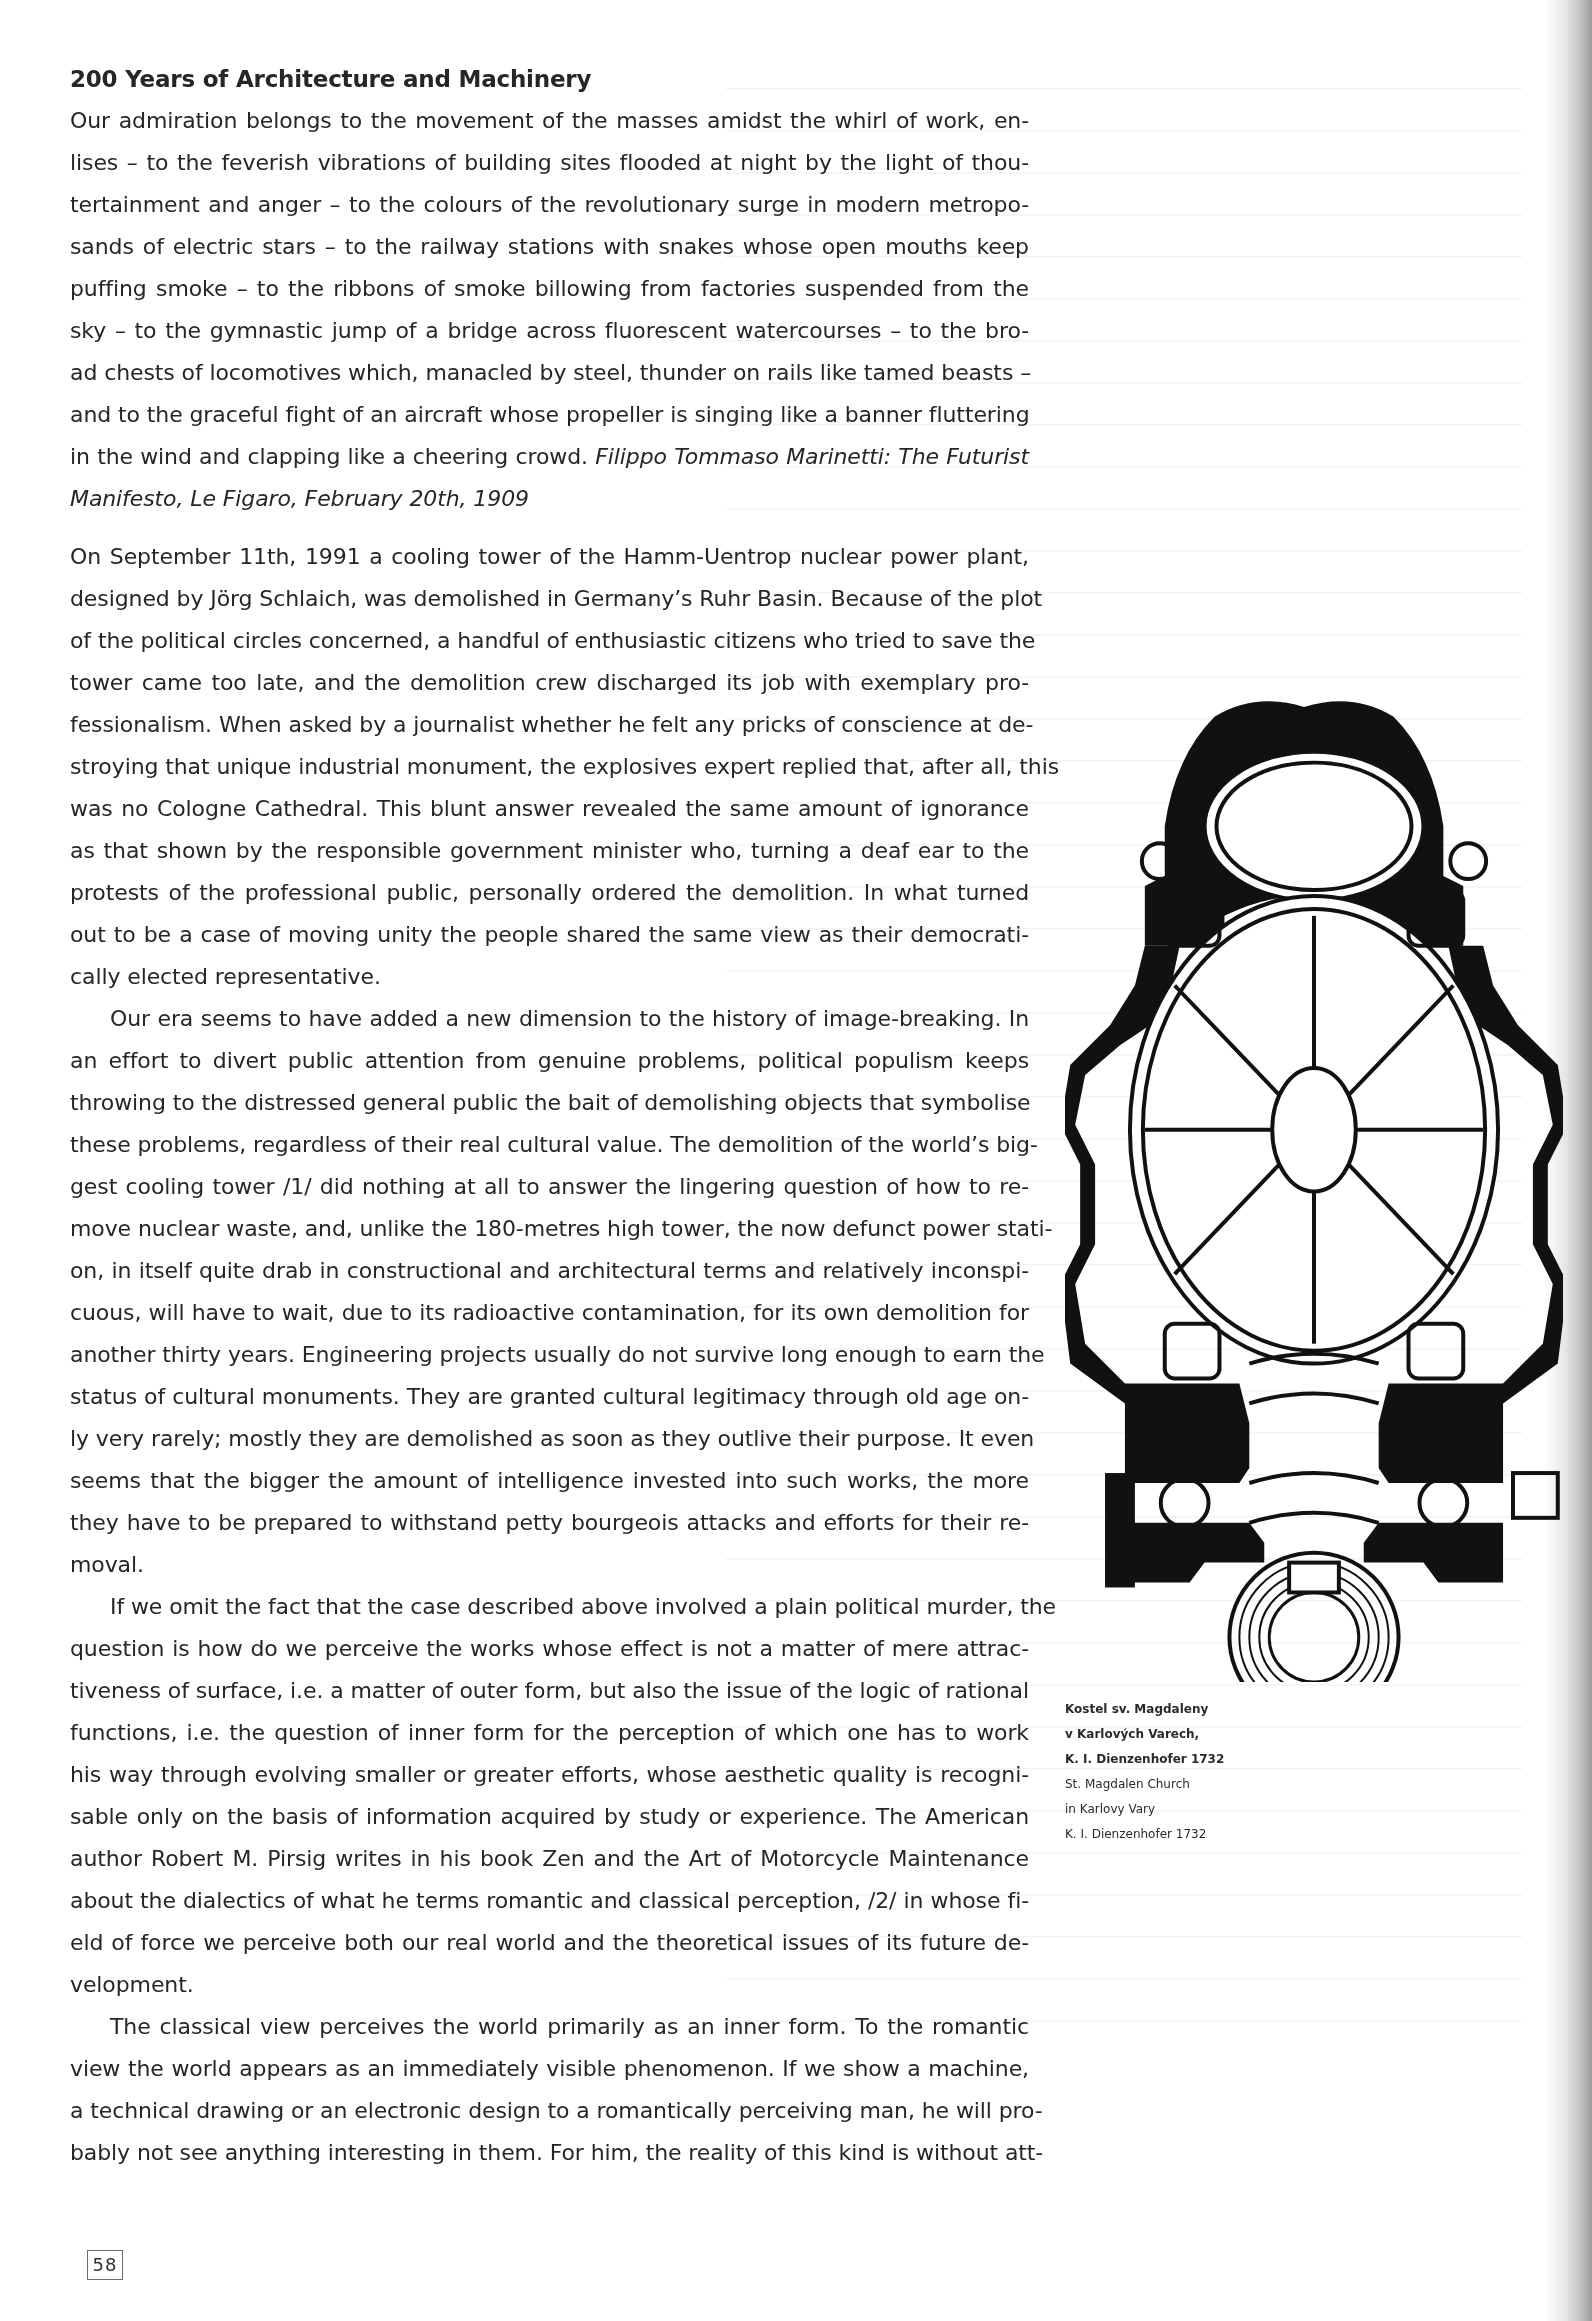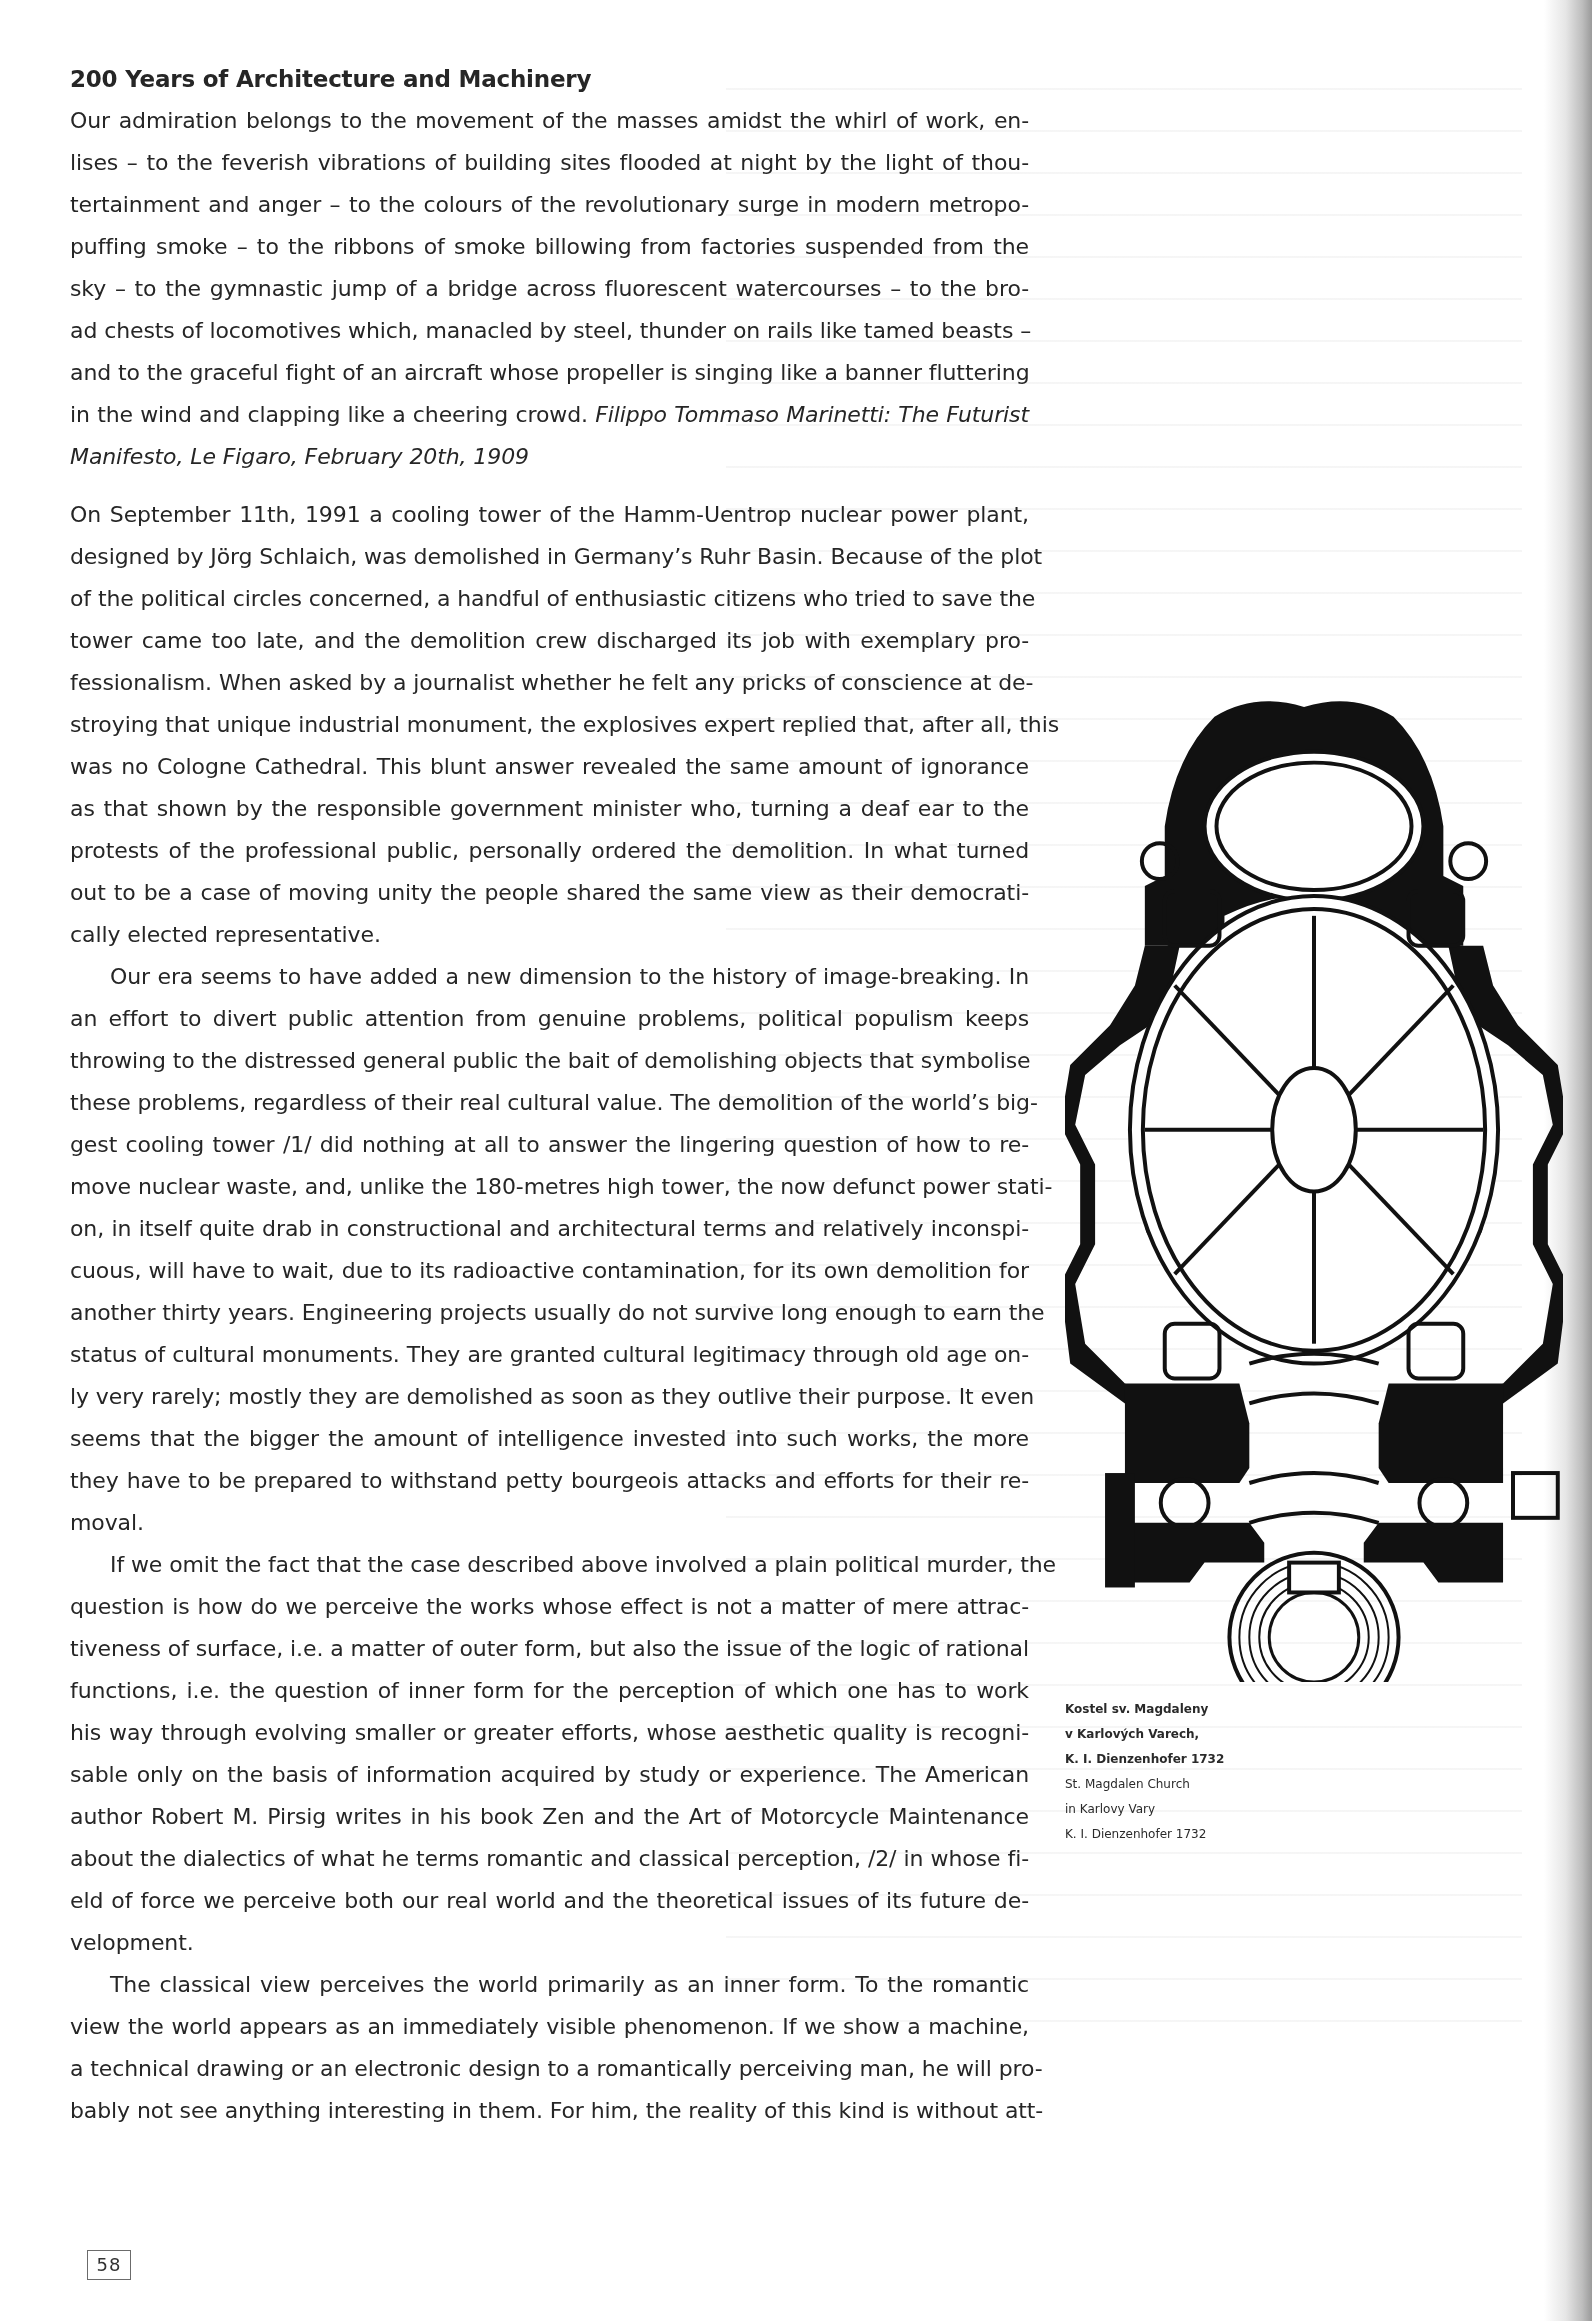--- a/index.html
+++ b/index.html
@@ -39,39 +39,40 @@
 
   .figure {
     position: absolute; left: 1065px; top: 687px; width: 498px; height: 995px;
   }
   .caption {
     position: absolute; left: 1065px; top: 1697px; width: 299px;
     font-size: 12px; line-height: 25px; color: #2a2a2a;
   }
   .caption .bold { font-weight: bold; }
   .page-num {
-    position: absolute; left: 87px; top: 2250px; width: 44px; height: 30px;
+    position: absolute; left: 87px; top: 2250px; width: 36px; height: 30px;
     border: 1.5px solid #6b6b6b; box-sizing: border-box;
     font-size: 18px; line-height: 27px; text-align: center; color: #333;
     letter-spacing: 1px;
   }
 </style>
 </head>
 <body>
 
 <div class="ghost"></div>
 <div class="page-shadow"></div>
 
 <div class="text-col">
   <span class="line title">200 Years of Architecture and Machinery</span>
 
   <div>
     <span class="line">Our admiration belongs to the movement of the masses amidst the whirl of work, en-</span>
     <span class="line">lises – to the feverish vibrations of building sites flooded at night by the light of thou-</span>
     <span class="line">tertainment and anger – to the colours of the revolutionary surge in modern metropo-</span>
+    <span class="line">sands of electric stars – to the railway stations with snakes whose open mouths keep</span>
     <span class="line">puffing smoke – to the ribbons of smoke billowing from factories suspended from the</span>
     <span class="line">sky – to the gymnastic jump of a bridge across fluorescent watercourses – to the bro-</span>
     <span class="line">ad chests of locomotives which, manacled by steel, thunder on rails like tamed beasts –</span>
     <span class="line">and to the graceful fight of an aircraft whose propeller is singing like a banner fluttering</span>
     <span class="line"><span>in the wind and clapping like a cheering crowd. </span><span class="it">Filippo Tommaso Marinetti: The Futurist</span></span>
     <span class="line last it">Manifesto, Le Figaro, February 20th, 1909</span>
   </div>
 
   <div class="gap"></div>
 

